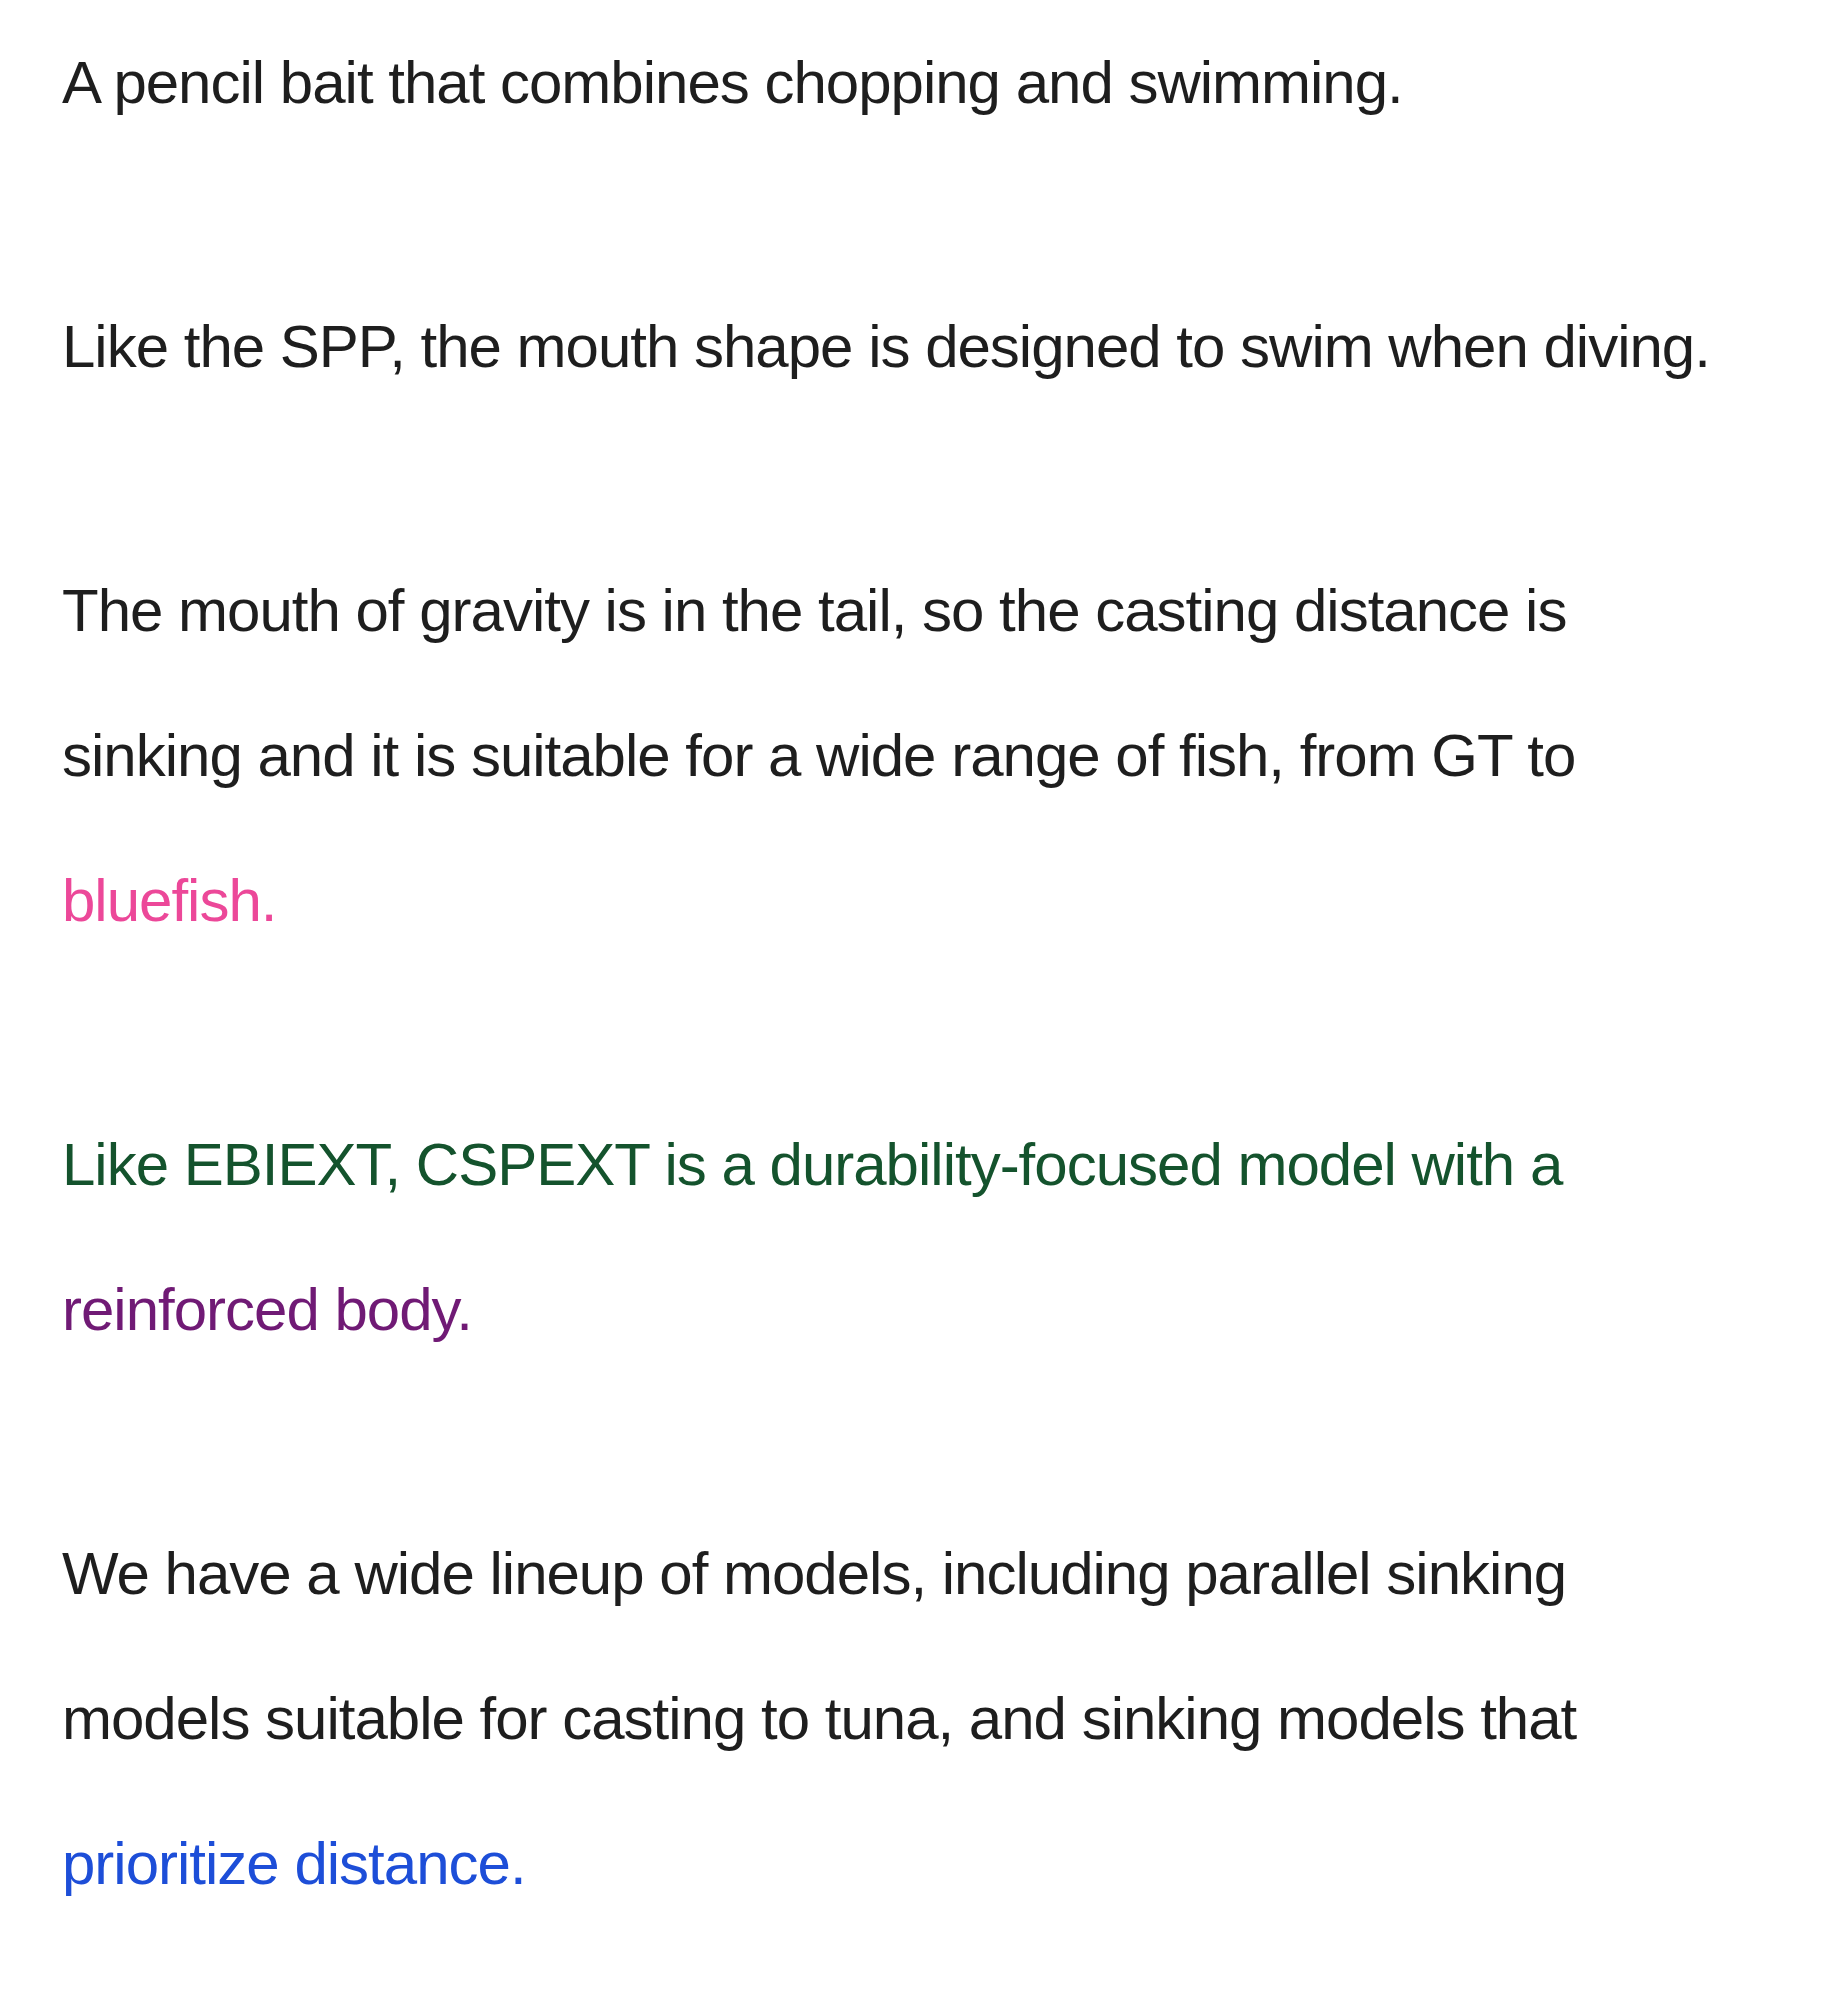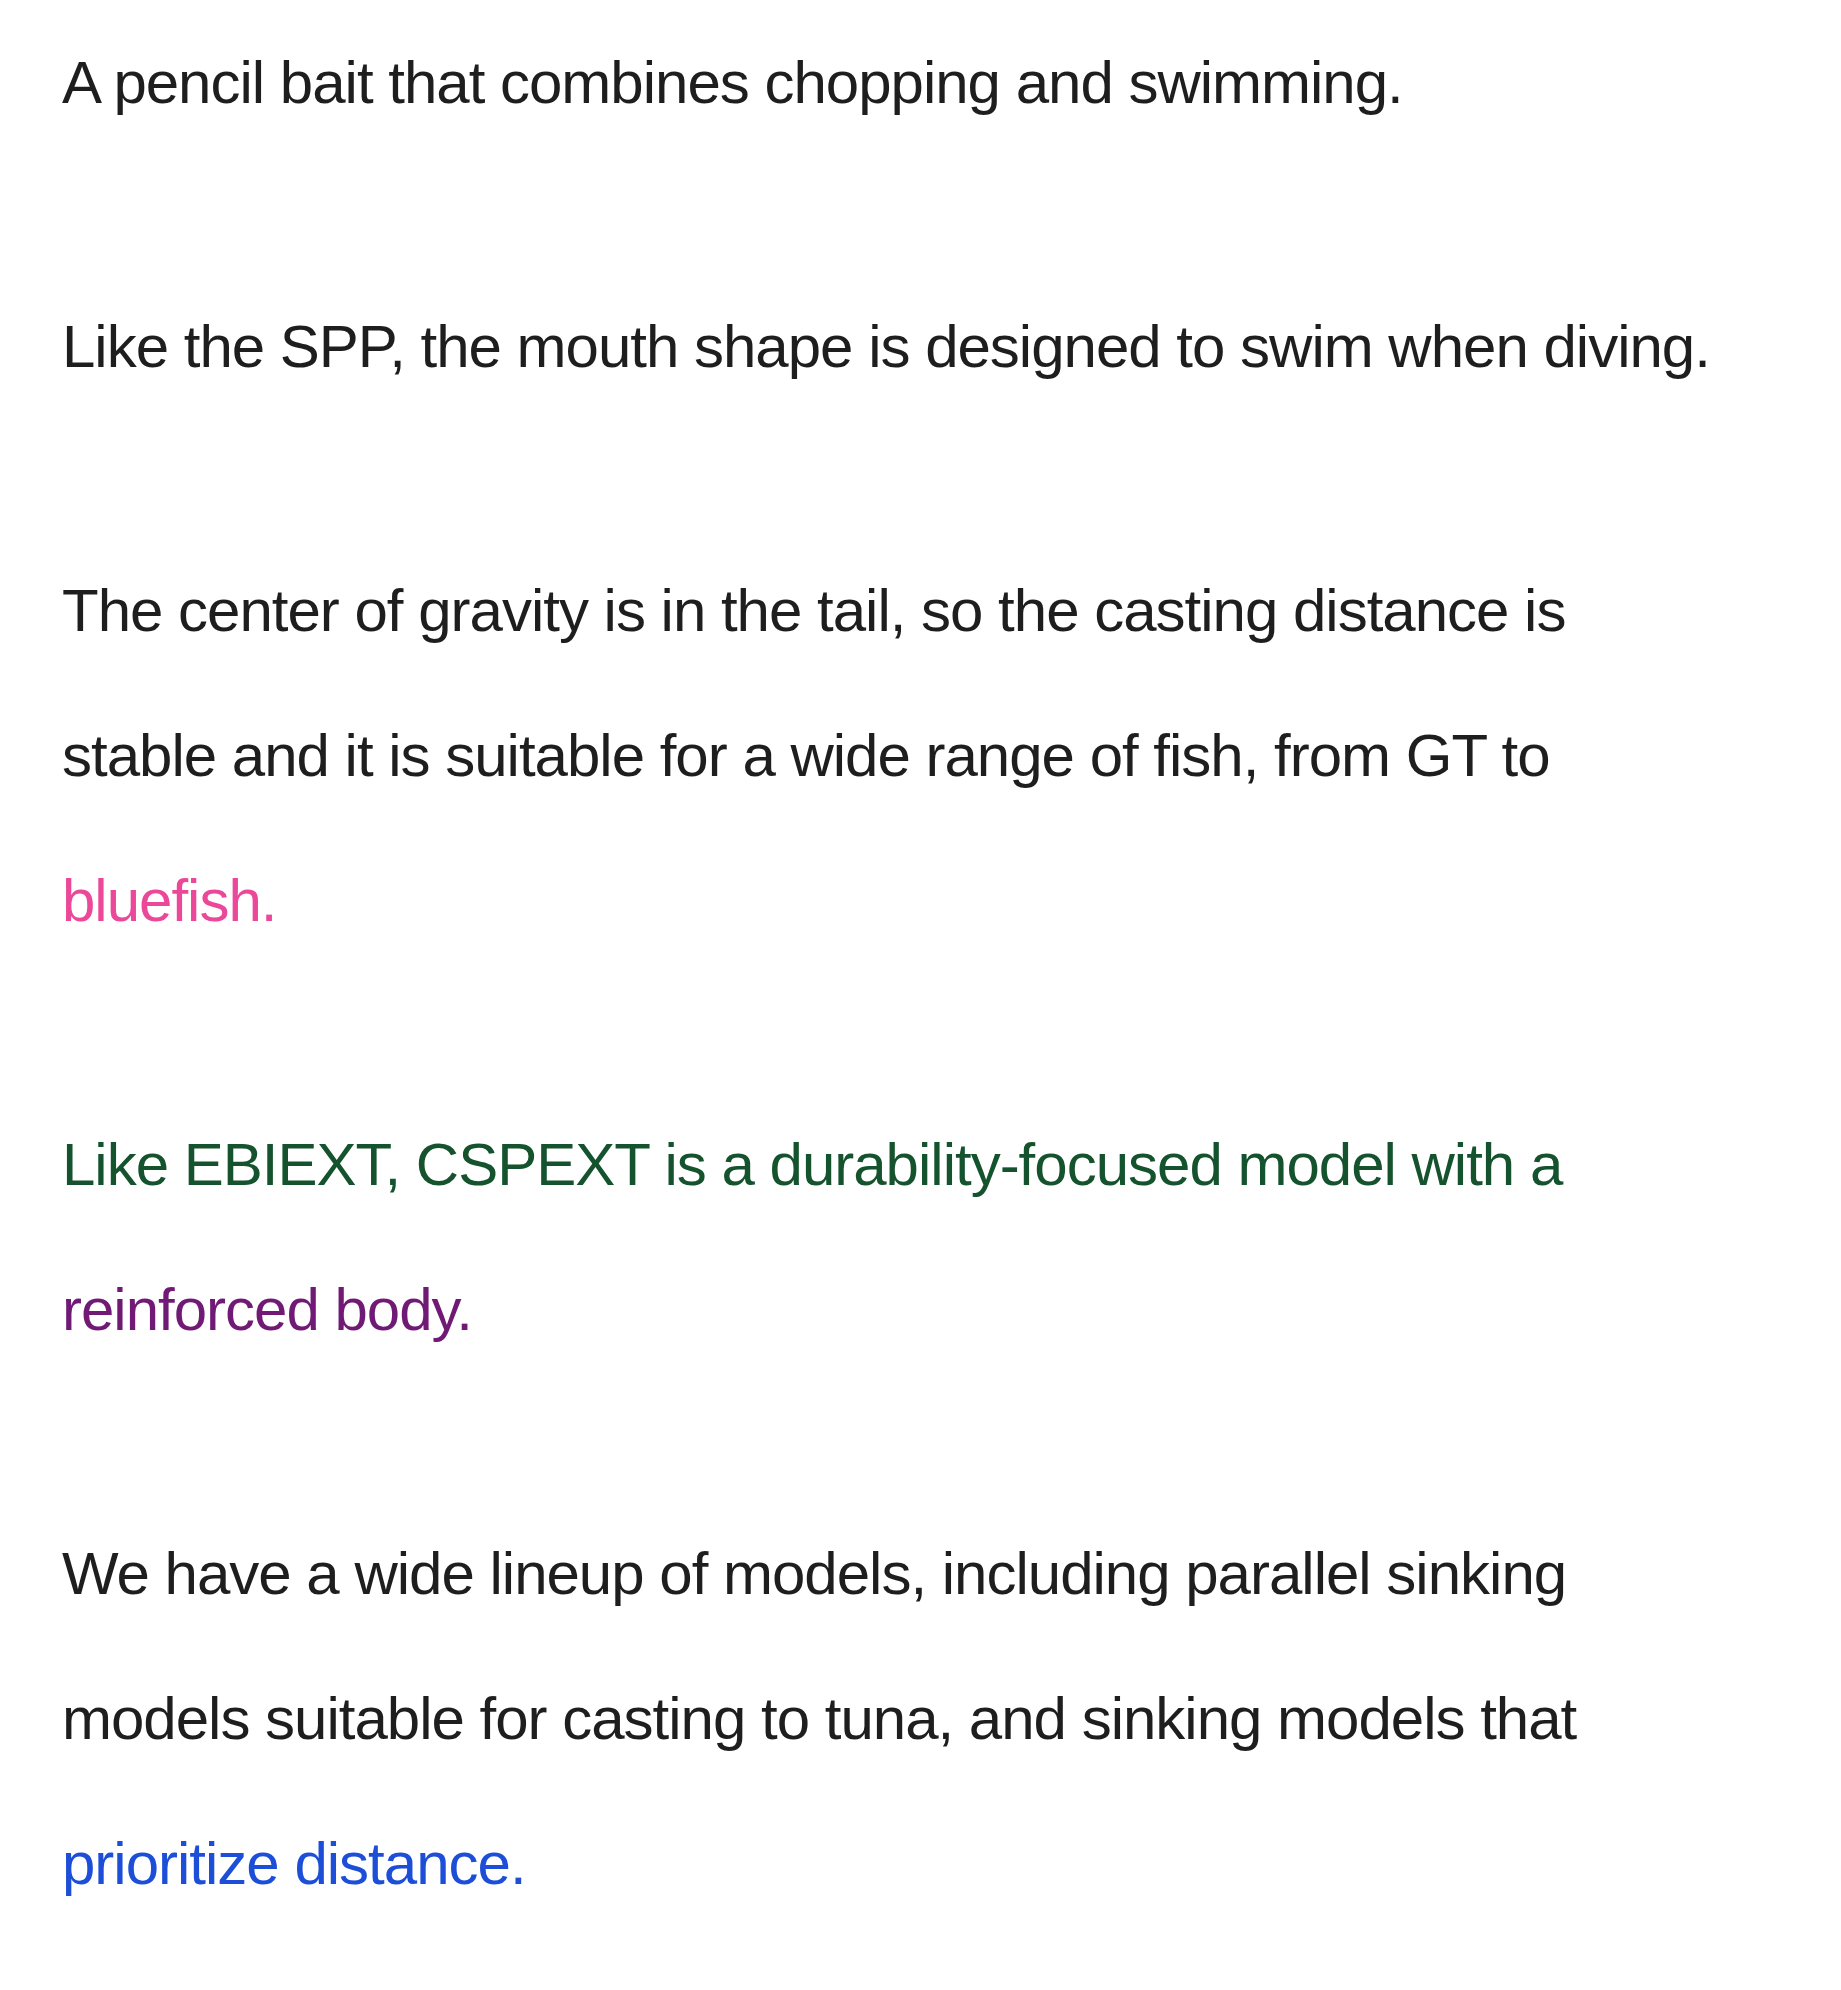--- a/index.html
+++ b/index.html
@@ -41,22 +41,22 @@
 
   <div class="paragraph">
     <span class="text-line" style="color: rgb(30, 30, 30);">A pencil bait that combines chopping and swimming.</span>
   </div>
 
   <div class="paragraph">
     <span class="text-line" style="color: rgb(30, 30, 30);">Like the SPP, the mouth shape is designed to swim when diving.</span>
   </div>
 
   <div class="paragraph">
-    <span class="text-line" style="color: rgb(30, 30, 30);">The center of gravity is in the tail, so the casting distance is</span>
-    <span class="text-line" style="color: rgb(30, 30, 30);">stable and it is suitable for a wide range of fish, from GT to</span>
+    <span class="text-line" style="color: rgb(30, 30, 30);">The mouth of gravity is in the tail, so the casting distance is</span>
+    <span class="text-line" style="color: rgb(30, 30, 30);">sinking and it is suitable for a wide range of fish, from GT to</span>
     <span class="text-line" style="color: #ec4899;">bluefish.</span>
   </div>
 
   <div class="paragraph">
     <span class="text-line" style="color: #14532d;">Like EBIEXT, CSPEXT is a durability-focused model with a</span>
     <span class="text-line" style="color: #701a75;">reinforced body.</span>
   </div>
 
   <div class="paragraph">
     <span class="text-line" style="color: rgb(30, 30, 30);">We have a wide lineup of models, including parallel sinking</span>

